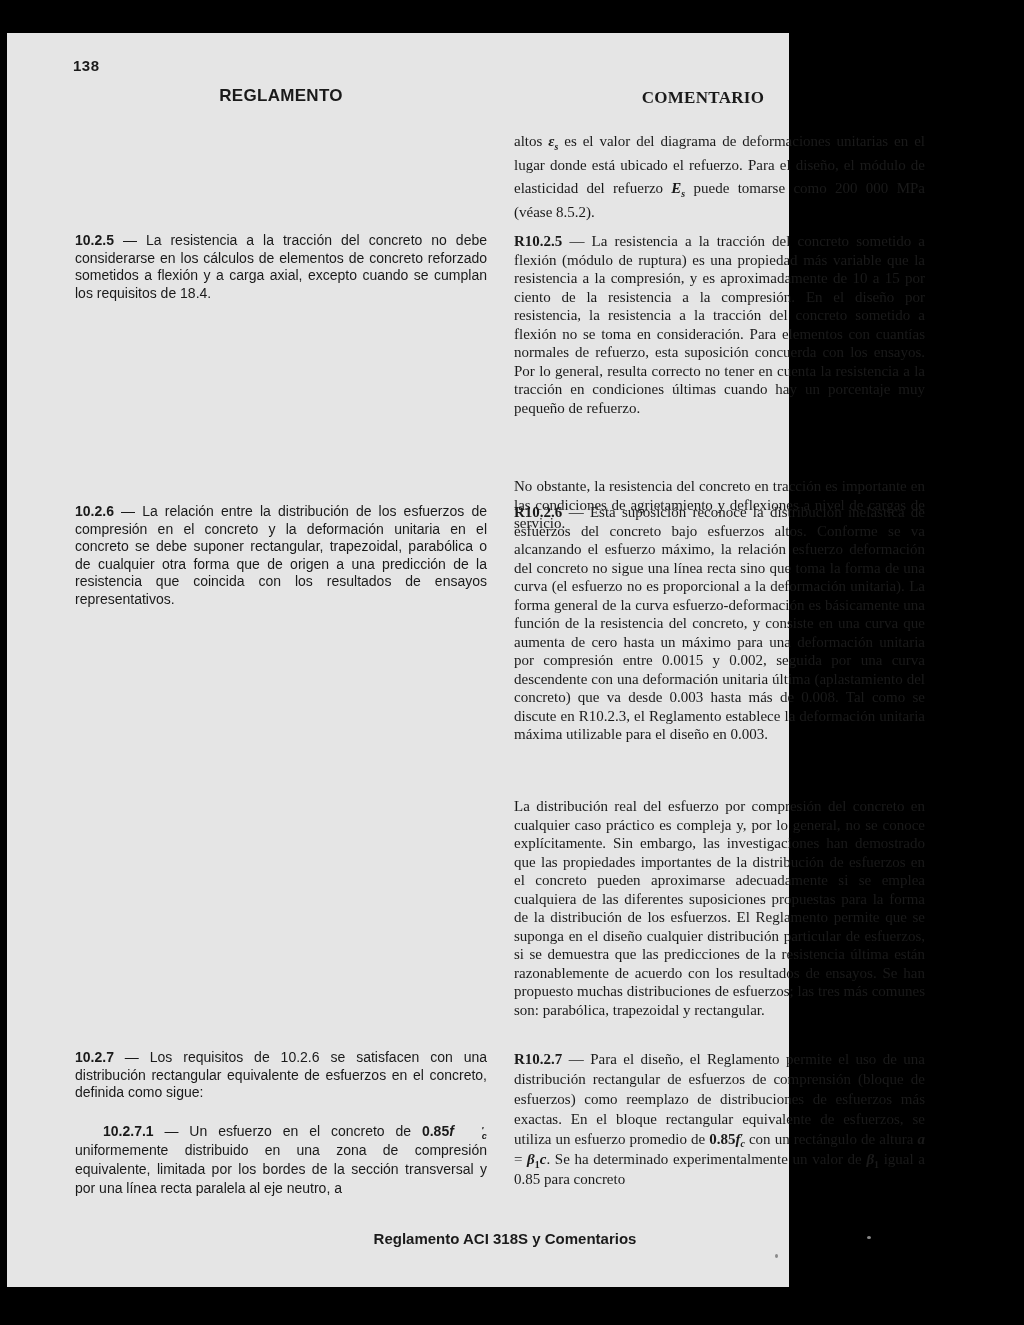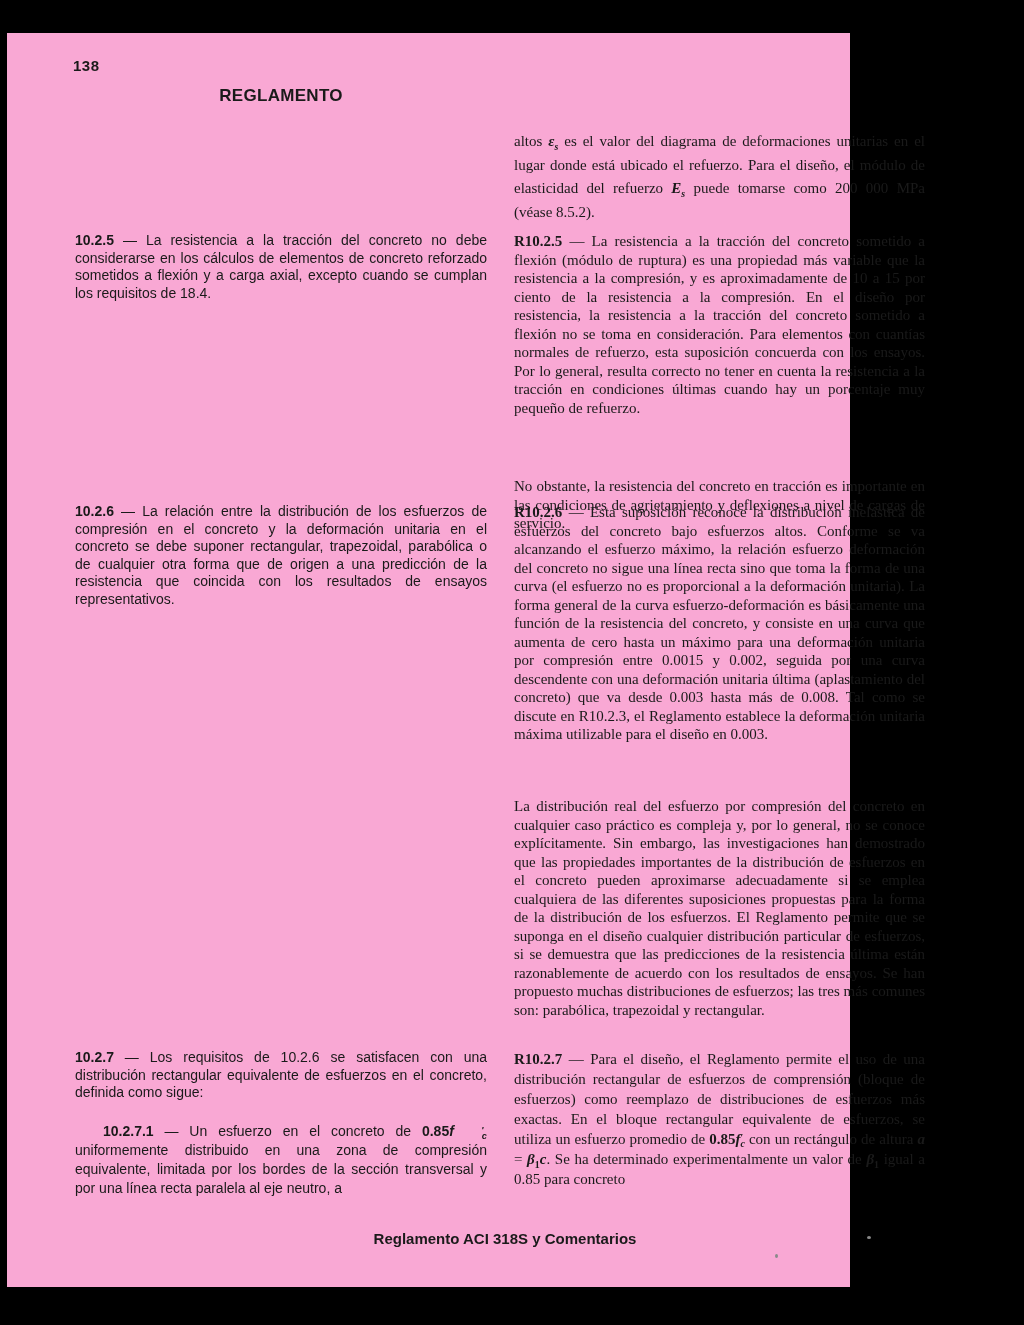--- a/index.html
+++ b/index.html
@@ -5,22 +5,22 @@
   html,body { margin:0; padding:0; }
   body {
     width:1024px; height:1325px;
     background:#000;
     position:relative;
     font-family:"Liberation Sans", sans-serif;
     overflow:hidden;
   }
   .page {
     position:absolute; left:7px; top:33px;
-    width:843px; height:1254px;
-    background:#f9a8d4;
+    width:782px; height:1254px;
+    background:#e5e5e5;
     color:#1a1a1a;
   }
   .abs { position:absolute; margin:0; }
 
   
   .pagenum { left:66px; top:24px; font-weight:bold; font-size:15px; letter-spacing:0.5px; }
   .chapter { left:0; top:24px; width:100%; text-align:center; text-indent:12px;
              font-weight:bold; font-size:15px; letter-spacing:0.5px; }
   .colhead  { font-weight:bold; font-size:17px; text-align:center; letter-spacing:0.3px; }
   .colhead.sans  { left:68px;  top:53px; width:412px; font-family:"Liberation Sans", sans-serif; }
@@ -58,20 +58,21 @@
   .speck.s1 { left:768px; top:1221px; width:3px; height:4px; }
   .speck.s2 { left:860px; top:1203px; width:4px; height:3px; }
 </style>
 </head>
 <body>
 
 <div class="page">
 
   <div class="abs pagenum">138</div>
   <div class="abs colhead sans">REGLAMENTO</div>
+  <div class="abs colhead serif">COMENTARIO</div>
 
   <p class="abs rc top-intro"><span>altos </span><i class="mvar"><span>ε</span><sub>s</sub></i><span> es el valor del diagrama de deformaciones unitarias en el lugar donde está ubicado el refuerzo. Para el diseño, el módulo de elasticidad del refuerzo </span><b><i class="mvar"><span>E</span><sub>s</sub></i></b><span> puede tomarse como 200 000 MPa (véase 8.5.2).</span></p>
 
   <p class="abs lc row-1025"><b class="secnum">10.2.5</b><span> — La resistencia a la tracción del concreto no debe considerarse en los cálculos de elementos de concreto reforzado sometidos a flexión y a carga axial, excepto cuando se cumplan los requisitos de 18.4.</span></p>
 
   <p class="abs rc row-1025"><b class="secnum">R10.2.5</b><span> — La resistencia a la tracción del concreto sometido a flexión (módulo de ruptura) es una propiedad más variable que la resistencia a la compresión, y es aproximadamente de 10 a 15 por ciento de la resistencia a la compresión. En el diseño por resistencia, la resistencia a la tracción del concreto sometido a flexión no se toma en consideración. Para elementos con cuantías normales de refuerzo, esta suposición concuerda con los ensayos. Por lo general, resulta correcto no tener en cuenta la resistencia a la tracción en condiciones últimas cuando hay un porcentaje muy pequeño de refuerzo.</span></p>
 
   <p class="abs rc p-noobst">No obstante, la resistencia del concreto en tracción es importante en las condiciones de agrietamiento y deflexiones a nivel de cargas de servicio.</p>
 
   <p class="abs lc row-1026"><b class="secnum">10.2.6</b><span> — La relación entre la distribución de los esfuerzos de compresión en el concreto y la deformación unitaria en el concreto se debe suponer rectangular, trapezoidal, parabólica o de cualquier otra forma que de origen a una predicción de la resistencia que coincida con los resultados de ensayos representativos.</span></p>

